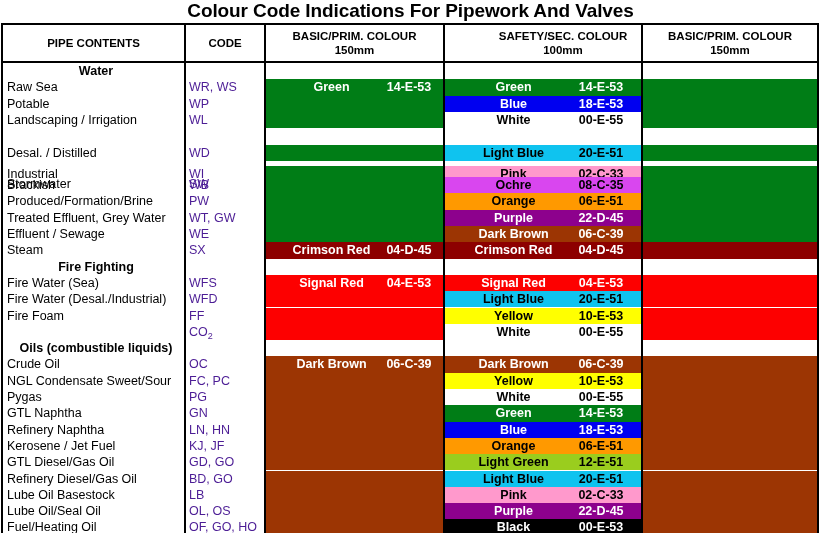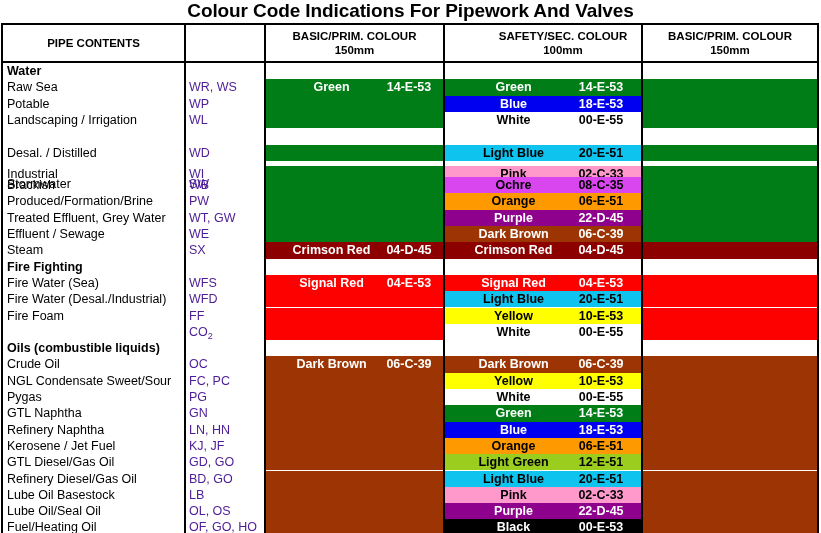--- a/index.html
+++ b/index.html
@@ -103,21 +103,21 @@
     position: absolute;
     left: 4px; top: 0;
     width: 178px;
     height: 16.3px;
     line-height: 16.3px;
     font-size: 12.5px;
     color: #000;
     white-space: nowrap;
     overflow: hidden;
   }
-  .c-name.hdr { font-weight: bold; }
+  .c-name.hdr { font-weight: bold; text-align: center; }
   .c-code {
     position: absolute;
     left: 186px; top: 0;
     width: 74px;
     height: 16.3px;
     line-height: 16.3px;
     font-size: 12.5px;
     color: #4c1d95;
     white-space: nowrap;
     overflow: hidden;
@@ -160,20 +160,23 @@
 
 <div id="page">
 
   <div class="title">Colour Code Indications For Pipework And Valves</div>
 
   <div class="tbl">
 
     <div class="thead">
       <div class="th c0">
         <span class="l1">PIPE CONTENTS</span>
+      </div>
+      <div class="th c1">
+        <span class="l1">CODE</span>
       </div>
       <div class="th c2">
         <span class="l1">BASIC/PRIM. COLOUR</span>
         <span class="l2">150mm</span>
       </div>
       <div class="th c3">
         <span class="l1">SAFETY/SEC. COLOUR</span>
         <span class="l2">100mm</span>
       </div>
       <div class="th c4">

